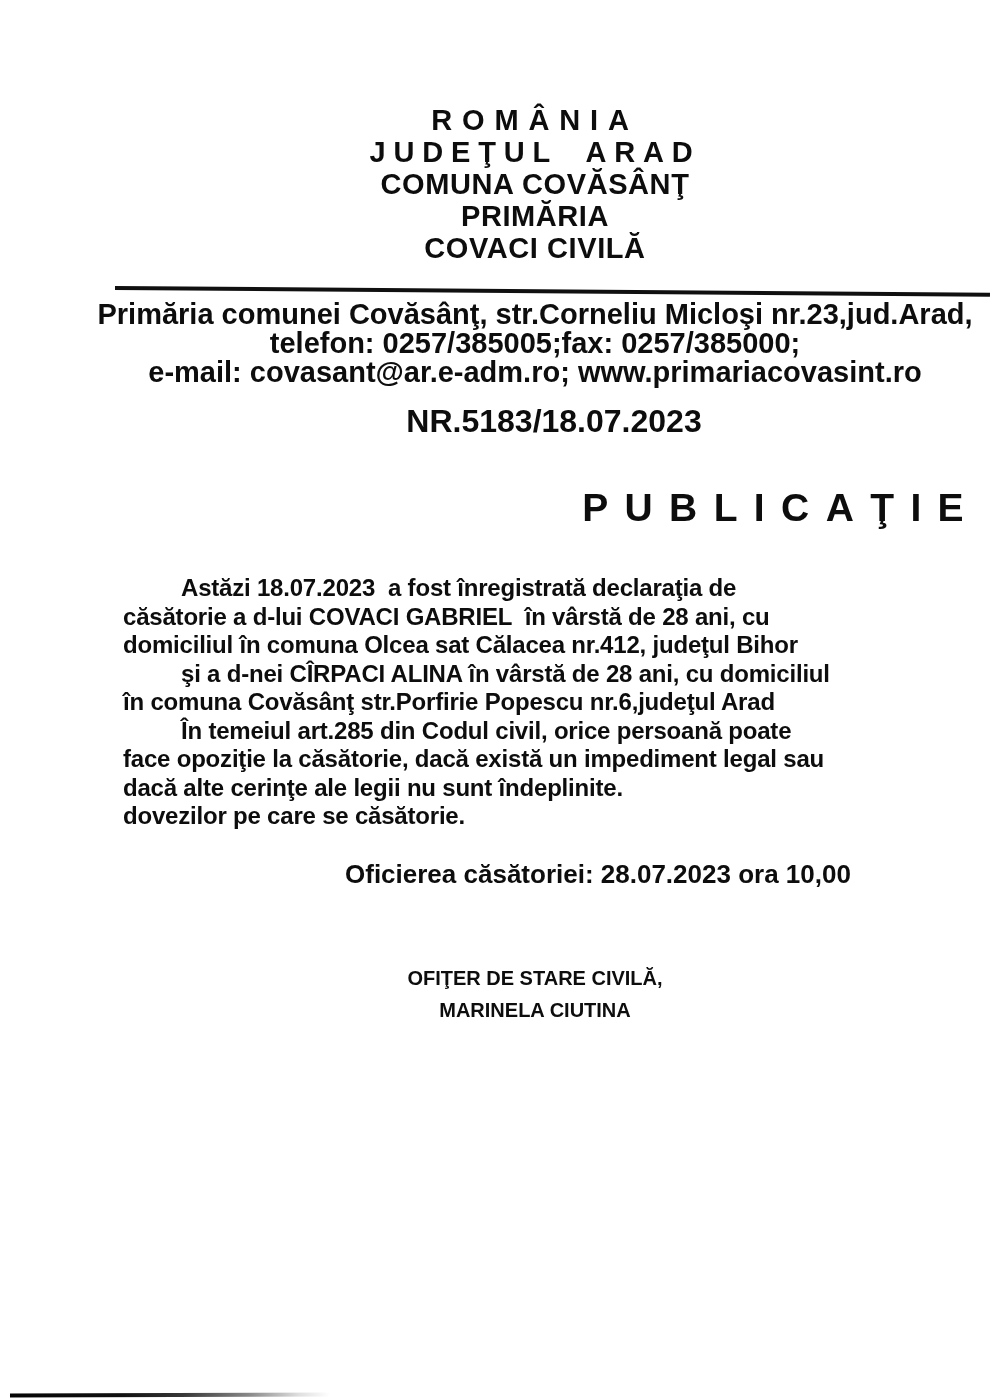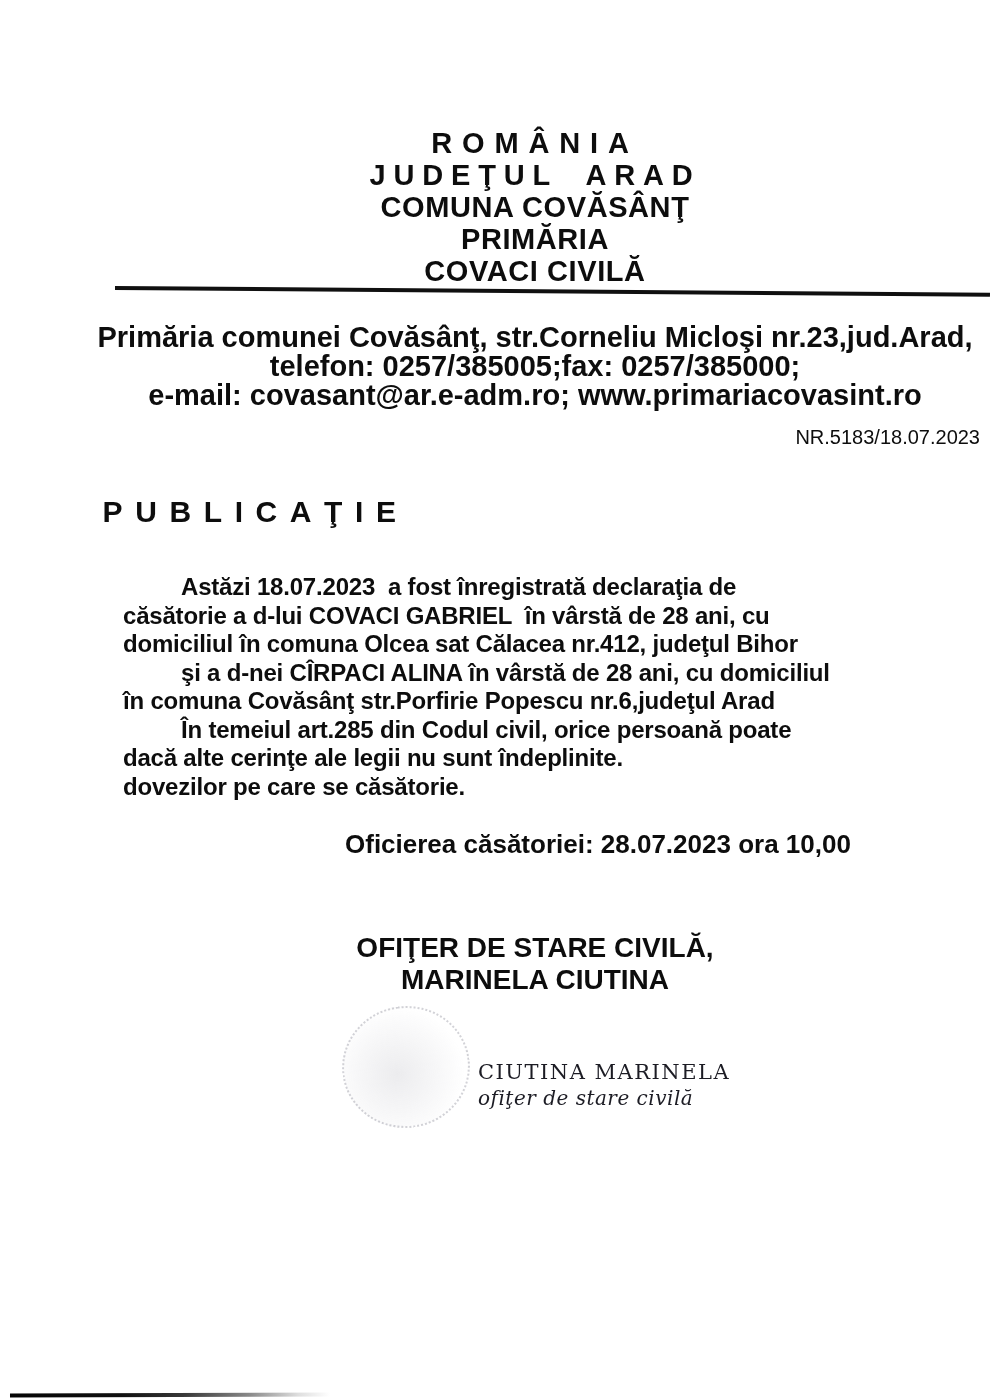--- a/index.html
+++ b/index.html
@@ -12,21 +12,20 @@
     overflow: hidden;
     font-family: "Liberation Sans", sans-serif;
     color: #0d0d0d;
     -webkit-font-smoothing: antialiased;
   }
   .content {
     position: absolute;
     left: 90px;
     top: 0;
     width: 890px;
-    margin-top: 23px;
   }
 
   
   .org-header {
     padding-top: 104px;
     text-align: center;
     font-weight: 700;
   }
   .org-header .hline {
     font-size: 29px;
@@ -54,31 +53,31 @@
     text-align: center;
     font-weight: 700;
     font-size: 29px;
     line-height: 29px;
   }
 
   
   .regnr {
     margin-top: 16px;
     margin-left: 38px;
-    font-weight: 400;
-    font-size: 20px;
-    text-align: right;
+    font-weight: 700;
+    font-size: 32px;
+    text-align: center;
   }
 
   
   .doc-title {
     margin-top: 46px;
-    text-align: left;
-    font-weight: 700;
-    font-size: 30px;
+    text-align: right;
+    font-weight: 700;
+    font-size: 39px;
     letter-spacing: 0.42em;
     text-indent: 0.42em; 
   }
 
   
   .body-block {
     margin-top: 44px;
     margin-left: 33px;
     width: 856px;
     font-weight: 700;
@@ -96,21 +95,21 @@
     font-weight: 700;
     font-size: 26px;
     white-space: pre;
   }
 
   
   .officer {
     margin-top: 72px;
     text-align: center;
     font-weight: 700;
-    font-size: 28px;
+    font-size: 20px;
     line-height: 32px;
   }
 
   
   .stamp-area {
     position: relative;
     height: 200px;
     margin-top: 2px;
   }
   .stamp-circle {
@@ -184,37 +183,31 @@
 
     <div class="doc-title">PUBLICAŢIE</div>
 
     <div class="body-block">
       <div class="body-line indent">Astăzi 18.07.2023  a fost înregistrată declaraţia de</div>
       <div class="body-line">căsătorie a d-lui COVACI GABRIEL  în vârstă de 28 ani, cu</div>
       <div class="body-line">domiciliul în comuna Olcea sat Călacea nr.412, judeţul Bihor</div>
       <div class="body-line indent">şi a d-nei CÎRPACI ALINA în vârstă de 28 ani, cu domiciliul</div>
       <div class="body-line">în comuna Covăsânţ str.Porfirie Popescu nr.6,judeţul Arad</div>
       <div class="body-line indent">În temeiul art.285 din Codul civil, orice persoană poate</div>
+      <div class="body-line">face opoziţie la căsătorie, dacă există un impediment legal sau</div>
       <div class="body-line">dacă alte cerinţe ale legii nu sunt îndeplinite.</div>
       <div class="body-line">dovezilor pe care se căsătorie.</div>
     </div>
 
     <div class="ceremony">Oficierea căsătoriei: 28.07.2023 ora 10,00</div>
 
     <div class="officer">
       <div>OFIŢER DE STARE CIVILĂ,</div>
       <div>MARINELA CIUTINA</div>
     </div>
 
-    <div class="stamp-area">
-      <div class="stamp-circle"></div>
-      <div class="stamp-text">
-        <div class="stamp-name">CIUTINA MARINELA</div>
-        <div class="stamp-role">ofiţer de stare civilă</div>
-      </div>
-    </div>
 
   </div>
 
   <div class="rule"></div>
   <div class="scan-artifact"></div>
 
 </div>
 
 </body></html>

